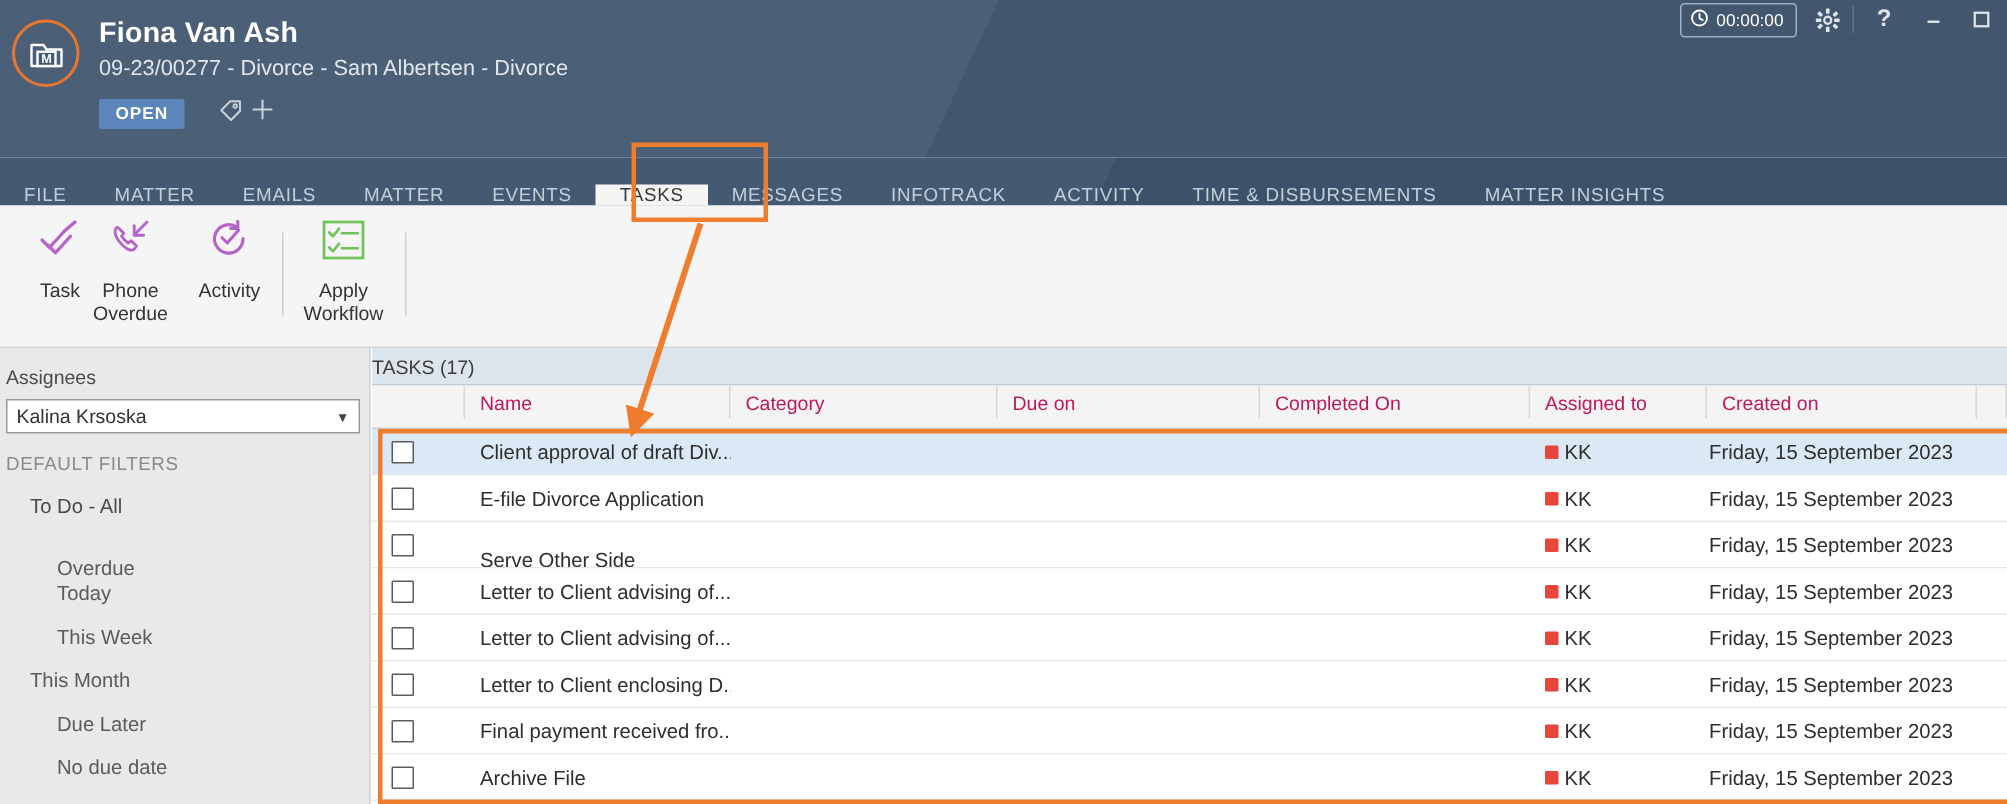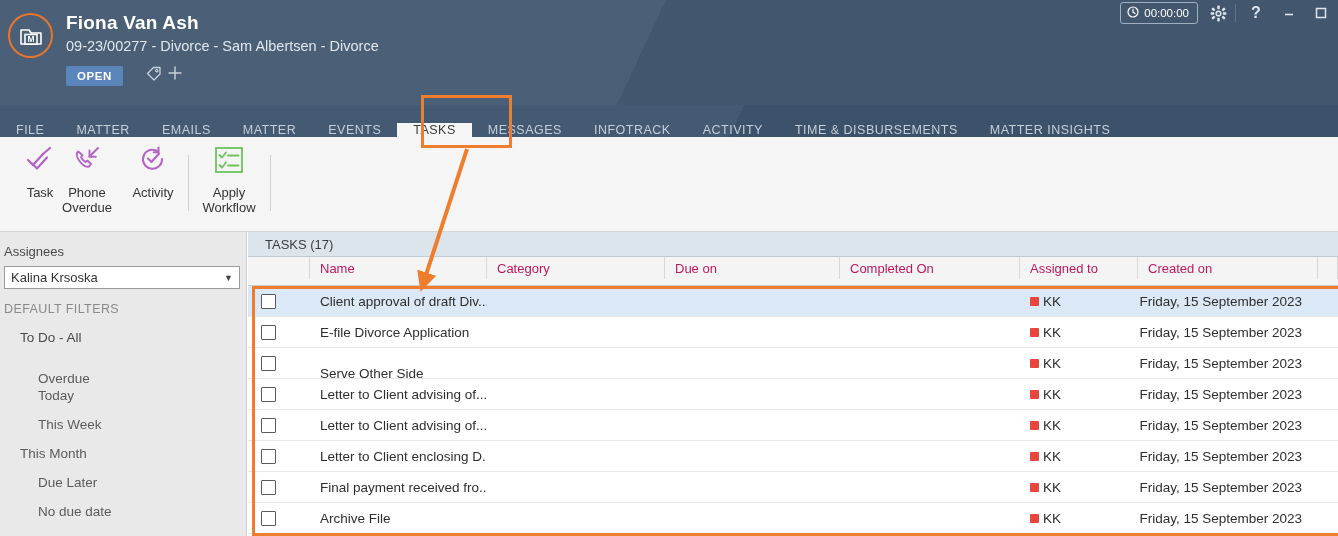--- a/index.html
+++ b/index.html
@@ -110,21 +110,21 @@
     cursor: pointer;
   }
   .filter-item.lvl1 { padding-left: 20px; color: #4a4a4a; }
   .filter-item.lvl2 { padding-left: 38px; }
 
   
   .panel { position: absolute; left: 248px; top: 232px; width: 1090px; height: 304px; background: #fff; }
   .panel-title {
     position: absolute; left: 0; top: 0; width: 1090px; height: 25px;
     background: #dce4ec; border-bottom: 1px solid #c2ccd6;
-    display: flex; align-items: center; padding-left: 17px;
+    display: flex; align-items: center; 
     font-size: 13px; color: #3c3c3c;
   }
   .grid-head {
     position: absolute; left: 0; top: 25px; width: 1090px; height: 29px;
     background: #f4f4f4; border-bottom: 1px solid #cccccc; display: flex;
   }
   .gh-cell {
     display: flex; align-items: center; padding-left: 10px;
     font-size: 13px; color: #be185d; border-right: 1px solid #d8d8d8;
     height: 22px; cursor: pointer; overflow: hidden; white-space: nowrap;

